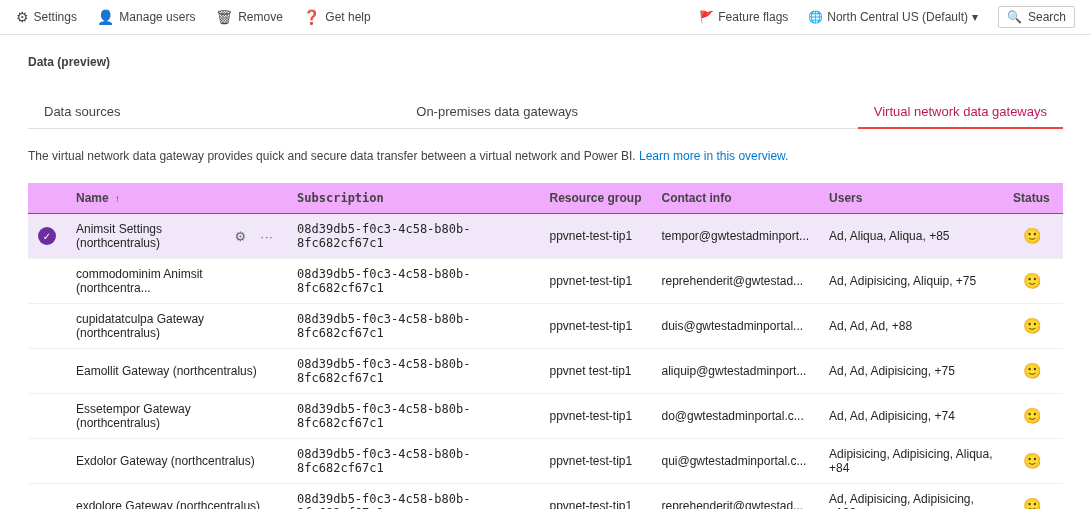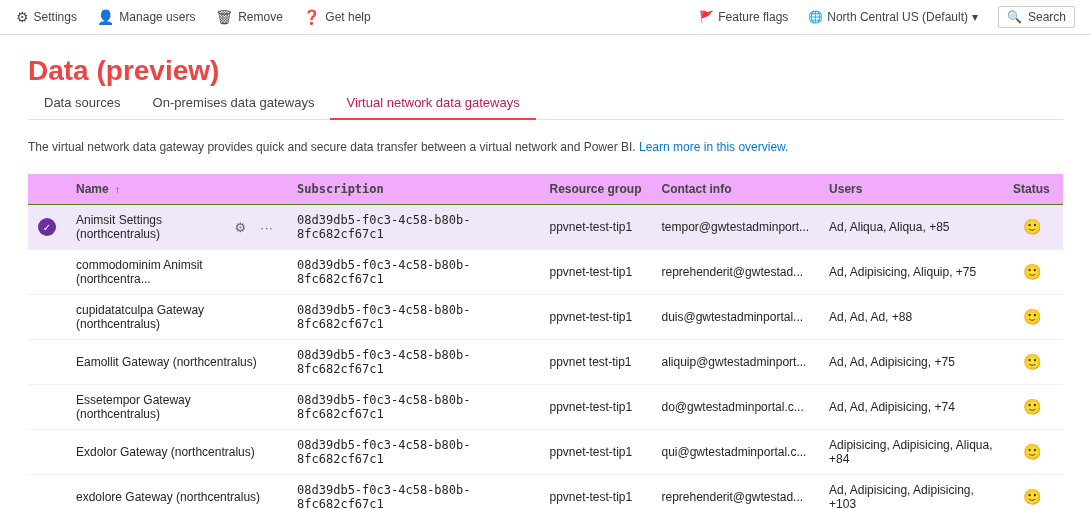--- a/index.html
+++ b/index.html
@@ -30,24 +30,24 @@
       display: flex; align-items: center; gap: 4px;
       font-size: 12px; color: #444; cursor: pointer;
     }
     .feature-flags {
       display: flex; align-items: center; gap: 4px;
       font-size: 12px; color: #444; cursor: pointer;
     }
 
     
     .page { padding: 20px 28px; }
-    .page-title { font-size: 28px; font-weight: 600; margin-bottom: 0; color: #ef4444; }
-
-    
-    .tabs { display: flex; gap: 0; border-bottom: 1px solid #e0e0e0; margin-bottom: 20px; }
+    .page-title { font-size: 12px; font-weight: 600; margin-bottom: 27px; color: #404040; }
+
+    
+    .tabs { display: flex; gap: 0; border-bottom: 1px solid #e0e0e0; margin-bottom: 20px; justify-content: space-between; }
     .tab {
       padding: 8px 16px; font-size: 13px; cursor: pointer; color: #444;
       border-bottom: 2px solid transparent; margin-bottom: -1px;
       white-space: nowrap;
     }
     .tab.active { color: #be185d; border-bottom: 2px solid #ef4444; font-weight: 400; }
 
     
     .info-text { font-size: 12px; color: #444; margin-bottom: 20px; }
     .info-text a { color: #0078d4; text-decoration: none; }

